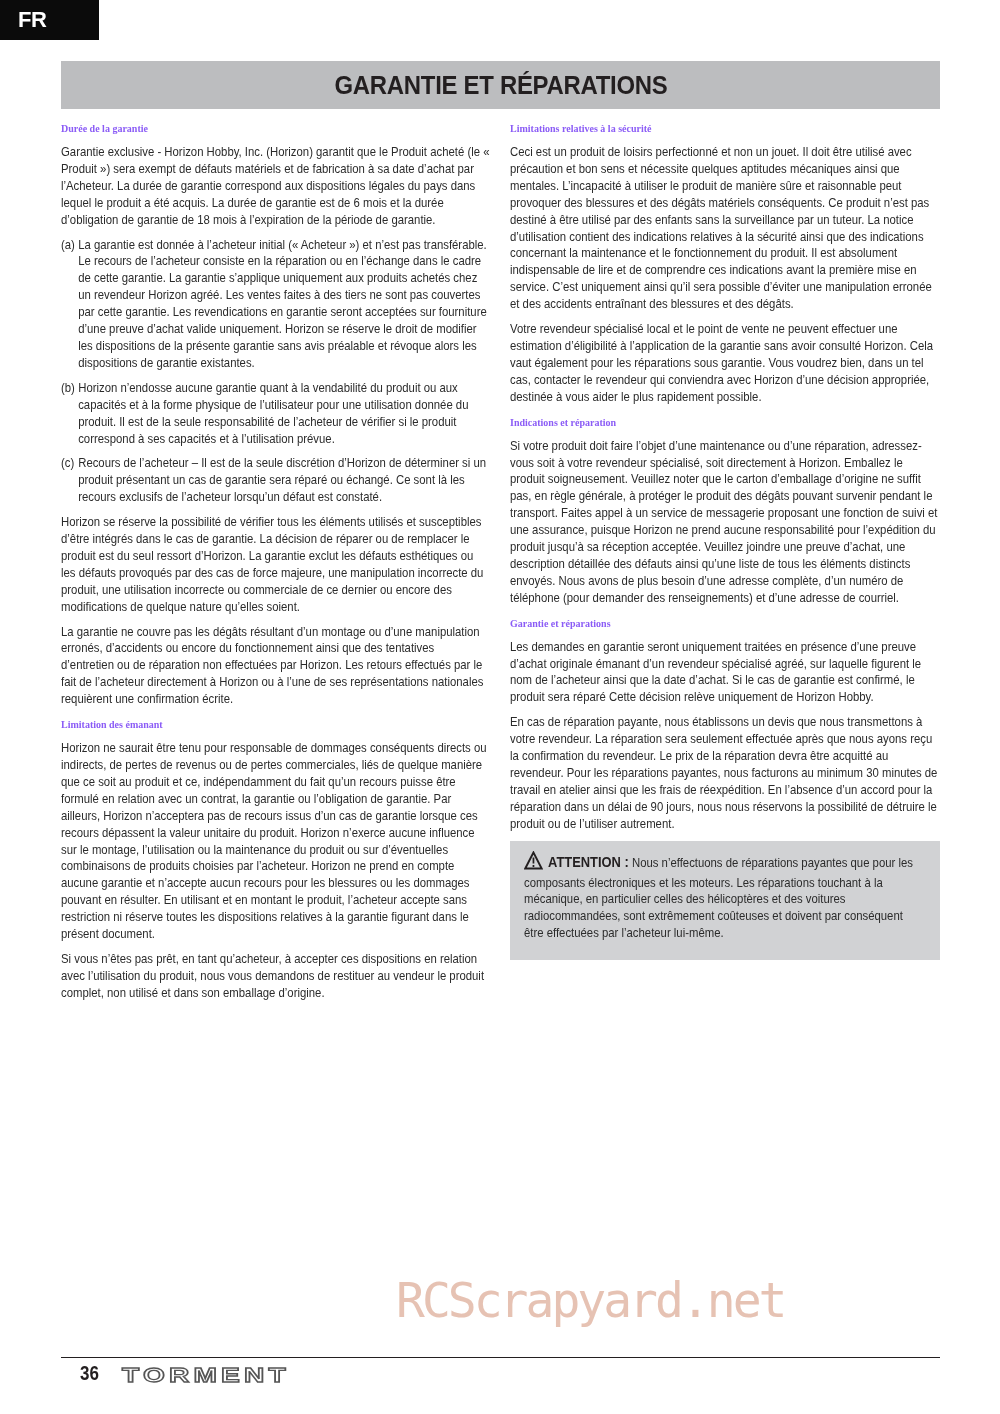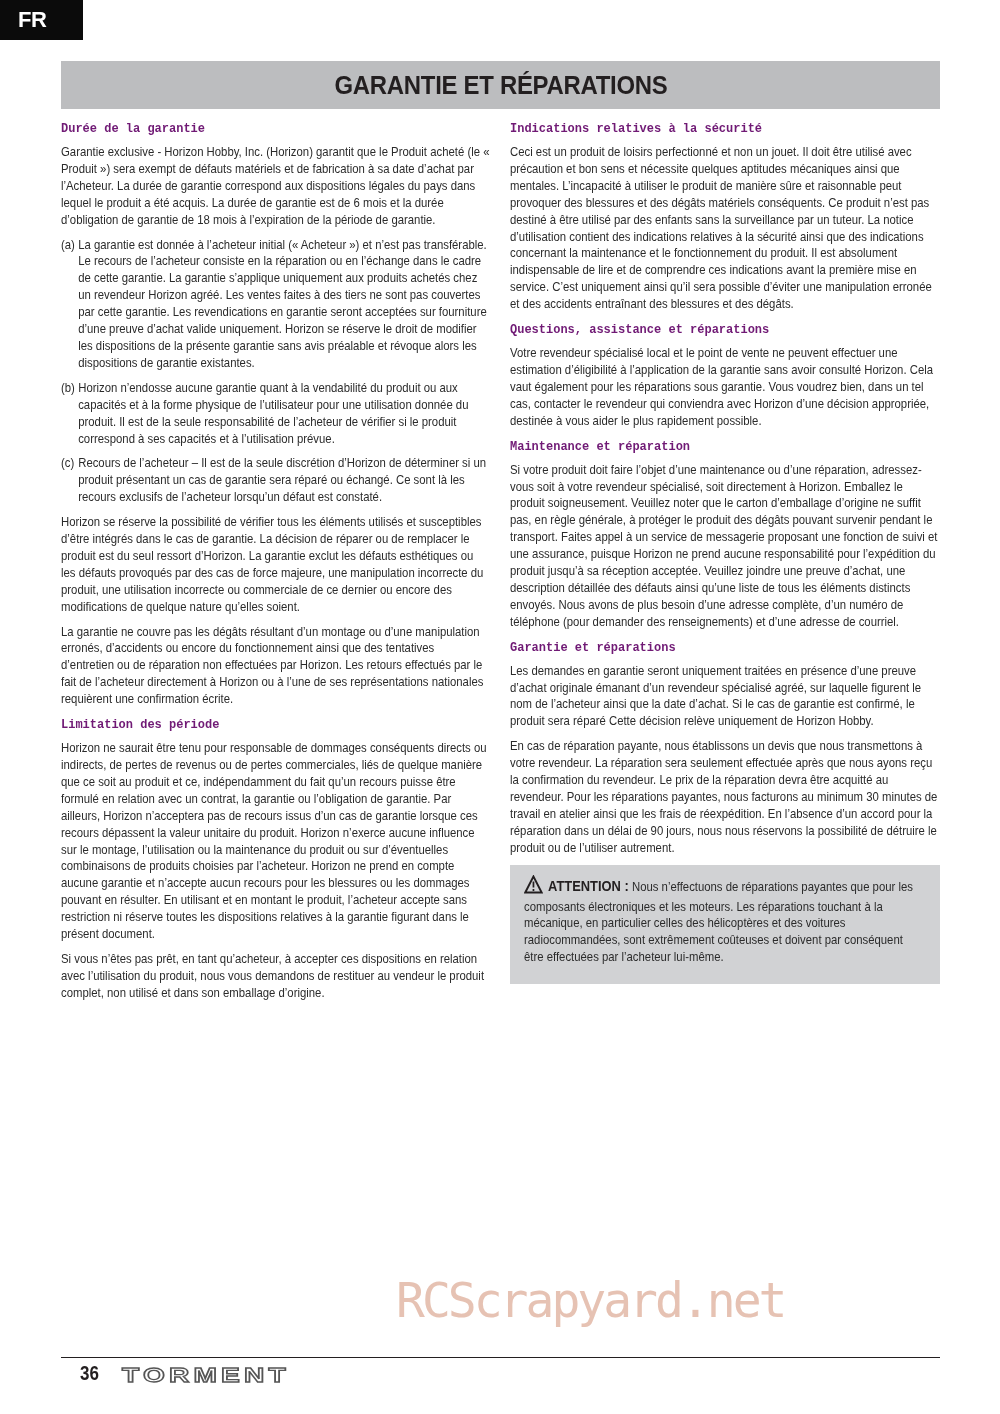--- a/index.html
+++ b/index.html
@@ -1,32 +1,32 @@
 <!DOCTYPE html>
 <html><head>
 <meta charset="utf-8">
 <style>
   * { box-sizing: border-box; margin: 0; padding: 0; }
   html, body { width: 1000px; height: 1414px; background: #ffffff; }
   body { position: relative; font-family: "Liberation Sans", sans-serif; color: #231f20; overflow: hidden; }
 
-  .lang-tab { position: absolute; left: 0; top: 0; width: 83px; height: 40px; background: #0b0b0b; color: #fff;
+  .lang-tab { position: absolute; left: 0; top: 0; width: 99px; height: 40px; background: #0b0b0b; color: #fff;
     font-family: "Liberation Sans", sans-serif; font-weight: bold; font-size: 22px; line-height: 40px; padding-left: 18px;
     transform-origin: left; letter-spacing: -0.5px; }
 
   .title-bar { position: absolute; left: 61px; top: 61px; width: 879px; height: 48px; background: #bcbdbf;
     display: flex; align-items: center; justify-content: center; }
   .title-bar h1 { font-family: "Liberation Sans", sans-serif; font-weight: bold; font-size: 26px; color: #231f20;
     letter-spacing: -0.3px; transform: scaleX(0.92); }
 
   .col { position: absolute; top: 120px; width: 430px; }
   .col-left { left: 61px; }
   .col-right { left: 510px; }
 
-  h2 { font-family: Liberation Mono, monospace; font-weight: bold; font-size: 12px; color: #701a75;
+  h2 { font-family: Liberation Serif, serif; font-weight: bold; font-size: 10px; color: #8b5cf6;
     margin-bottom: 6px; line-height: 18px; }
   p { font-family: "Liberation Sans", sans-serif; font-size: 13.2px; line-height: 16.9px; color: #2b2b2b;
     margin-bottom: 8px; transform: scaleX(0.86); transform-origin: left; width: 116%; }
   .section { margin-bottom: 2px; }
   .list-item { display: flex; margin-bottom: 8px; transform: scaleX(0.86); transform-origin: left; width: 116%; }
   .list-item .marker { flex: 0 0 auto; font-size: 13.2px; line-height: 16.9px; width: 20px; color: #2b2b2b; }
   .list-item .text { font-size: 13.2px; line-height: 16.9px; color: #2b2b2b; }
 
   .attention-box { background: #d1d2d4; padding: 10px 14px 18px 14px; margin-top: 6px; }
   .attention-box .att-line { font-size: 13.2px; line-height: 16.9px; color: #2b2b2b;
@@ -67,39 +67,38 @@
     </div>
     <div class="list-item">
       <span class="marker">(c)</span>
       <span class="text">Recours de l’acheteur – Il est de la seule discrétion d’Horizon de déterminer si un produit présentant un cas de garantie sera réparé ou échangé. Ce sont là les recours exclusifs de l’acheteur lorsqu’un défaut est constaté.</span>
     </div>
     <p>Horizon se réserve la possibilité de vérifier tous les éléments utilisés et susceptibles d’être intégrés dans le cas de garantie. La décision de réparer ou de remplacer le produit est du seul ressort d’Horizon. La garantie exclut les défauts esthétiques ou les défauts provoqués par des cas de force majeure, une manipulation incorrecte du produit, une utilisation incorrecte ou commerciale de ce dernier ou encore des modifications de quelque nature qu’elles soient.</p>
     <p>La garantie ne couvre pas les dégâts résultant d’un montage ou d’une manipulation erronés, d’accidents ou encore du fonctionnement ainsi que des tentatives d’entretien ou de réparation non effectuées par Horizon. Les retours effectués par le fait de l’acheteur directement à Horizon ou à l’une de ses représentations nationales requièrent une confirmation écrite.</p>
   </div>
 
   <div class="section">
-    <h2>Limitation des période</h2>
+    <h2>Limitation des émanant</h2>
     <p>Horizon ne saurait être tenu pour responsable de dommages conséquents directs ou indirects, de pertes de revenus ou de pertes commerciales, liés de quelque manière que ce soit au produit et ce, indépendamment du fait qu’un recours puisse être formulé en relation avec un contrat, la garantie ou l’obligation de garantie. Par ailleurs, Horizon n’acceptera pas de recours issus d’un cas de garantie lorsque ces recours dépassent la valeur unitaire du produit. Horizon n’exerce aucune influence sur le montage, l’utilisation ou la maintenance du produit ou sur d’éventuelles combinaisons de produits choisies par l’acheteur. Horizon ne prend en compte aucune garantie et n’accepte aucun recours pour les blessures ou les dommages pouvant en résulter. En utilisant et en montant le produit, l’acheteur accepte sans restriction ni réserve toutes les dispositions relatives à la garantie figurant dans le présent document.</p>
     <p>Si vous n’êtes pas prêt, en tant qu’acheteur, à accepter ces dispositions en relation avec l’utilisation du produit, nous vous demandons de restituer au vendeur le produit complet, non utilisé et dans son emballage d’origine.</p>
   </div>
 </div>
 
 <div class="col col-right">
   <div class="section">
-    <h2>Indications relatives à la sécurité</h2>
+    <h2>Limitations relatives à la sécurité</h2>
     <p>Ceci est un produit de loisirs perfectionné et non un jouet. Il doit être utilisé avec précaution et bon sens et nécessite quelques aptitudes mécaniques ainsi que mentales. L’incapacité à utiliser le produit de manière sûre et raisonnable peut provoquer des blessures et des dégâts matériels conséquents. Ce produit n’est pas destiné à être utilisé par des enfants sans la surveillance par un tuteur. La notice d’utilisation contient des indications relatives à la sécurité ainsi que des indications concernant la maintenance et le fonctionnement du produit. Il est absolument indispensable de lire et de comprendre ces indications avant la première mise en service. C’est uniquement ainsi qu’il sera possible d’éviter une manipulation erronée et des accidents entraînant des blessures et des dégâts.</p>
   </div>
 
   <div class="section">
-    <h2>Questions, assistance et réparations</h2>
     <p>Votre revendeur spécialisé local et le point de vente ne peuvent effectuer une estimation d’éligibilité à l’application de la garantie sans avoir consulté Horizon. Cela vaut également pour les réparations sous garantie. Vous voudrez bien, dans un tel cas, contacter le revendeur qui conviendra avec Horizon d’une décision appropriée, destinée à vous aider le plus rapidement possible.</p>
   </div>
 
   <div class="section">
-    <h2>Maintenance et réparation</h2>
+    <h2>Indications et réparation</h2>
     <p>Si votre produit doit faire l’objet d’une maintenance ou d’une réparation, adressez-vous soit à votre revendeur spécialisé, soit directement à Horizon. Emballez le produit soigneusement. Veuillez noter que le carton d’emballage d’origine ne suffit pas, en règle générale, à protéger le produit des dégâts pouvant survenir pendant le transport. Faites appel à un service de messagerie proposant une fonction de suivi et une assurance, puisque Horizon ne prend aucune responsabilité pour l’expédition du produit jusqu’à sa réception acceptée. Veuillez joindre une preuve d’achat, une description détaillée des défauts ainsi qu’une liste de tous les éléments distincts envoyés. Nous avons de plus besoin d’une adresse complète, d’un numéro de téléphone (pour demander des renseignements) et d’une adresse de courriel.</p>
   </div>
 
   <div class="section">
     <h2>Garantie et réparations</h2>
     <p>Les demandes en garantie seront uniquement traitées en présence d’une preuve d’achat originale émanant d’un revendeur spécialisé agréé, sur laquelle figurent le nom de l’acheteur ainsi que la date d’achat. Si le cas de garantie est confirmé, le produit sera réparé Cette décision relève uniquement de Horizon Hobby.</p>
   </div>
 
   <div class="section">
     <p>En cas de réparation payante, nous établissons un devis que nous transmettons à votre revendeur. La réparation sera seulement effectuée après que nous ayons reçu la confirmation du revendeur. Le prix de la réparation devra être acquitté au revendeur. Pour les réparations payantes, nous facturons au minimum 30 minutes de travail en atelier ainsi que les frais de réexpédition. En l’absence d’un accord pour la réparation dans un délai de 90 jours, nous nous réservons la possibilité de détruire le produit ou de l’utiliser autrement.</p>

